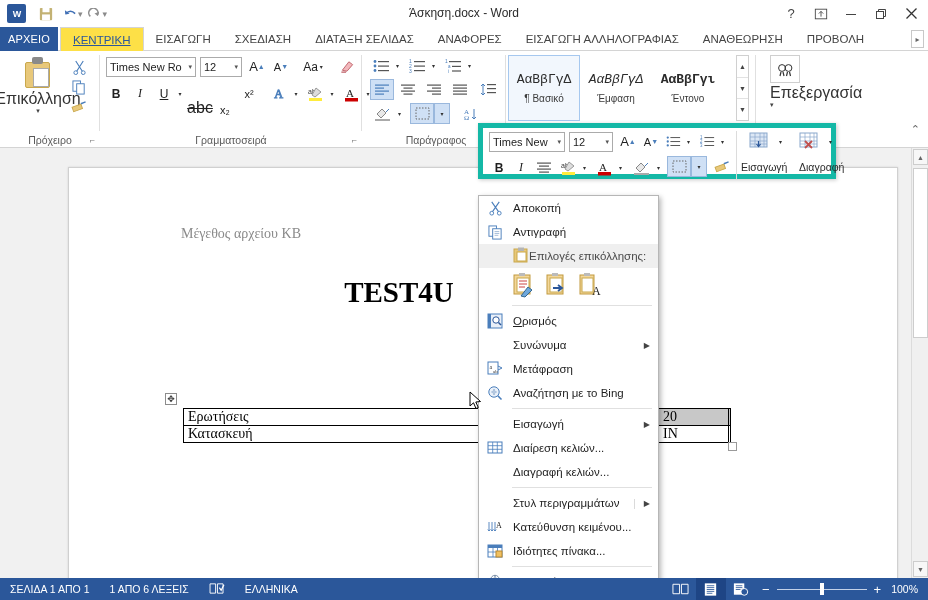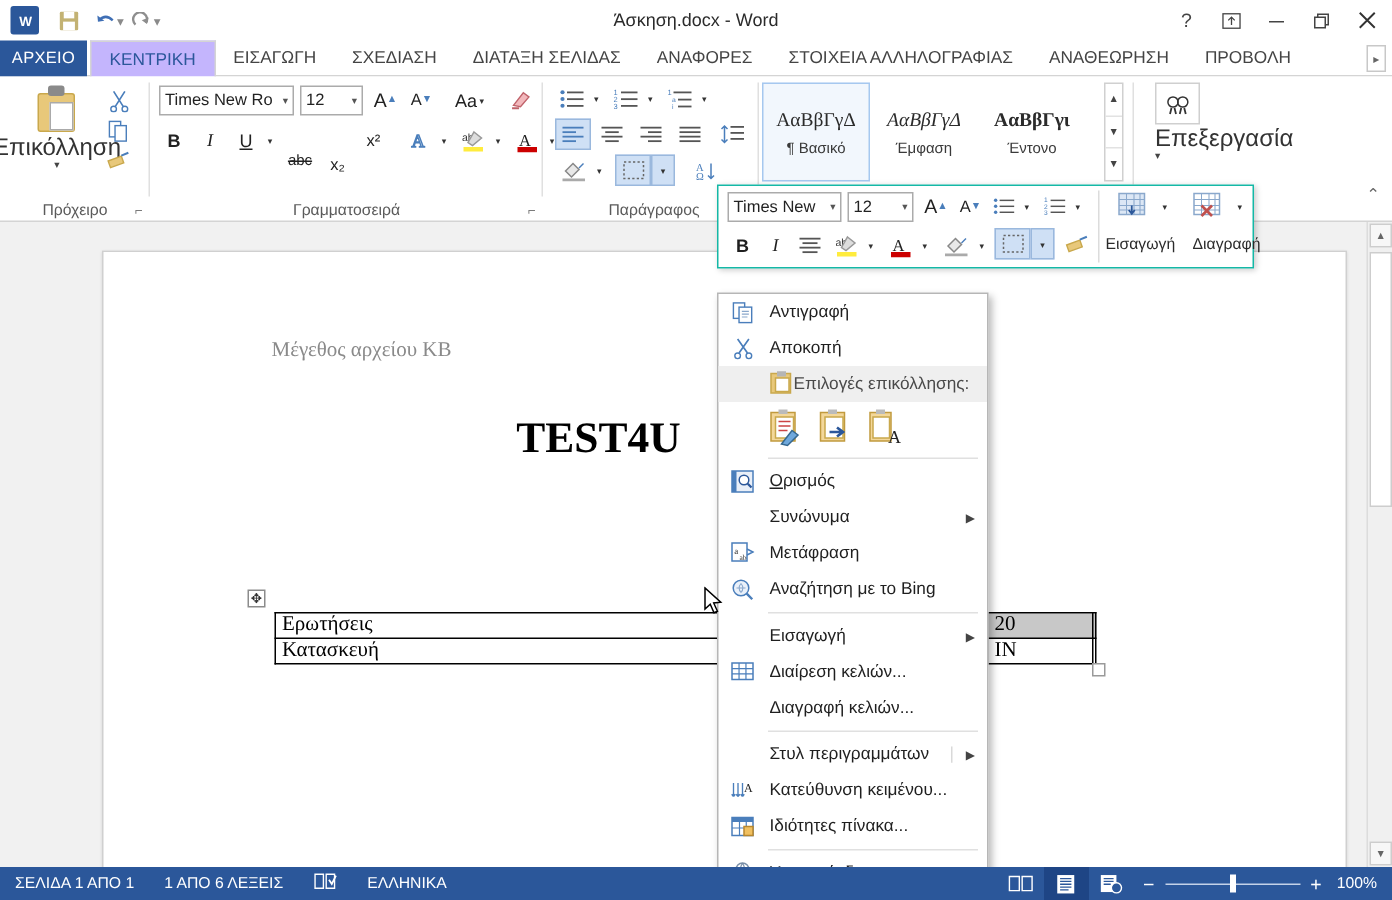--- a/index.html
+++ b/index.html
@@ -51,23 +51,23 @@
     position: absolute; left: 0; top: 0; width: 58px; height: 24px;
     background: #2b579a; color: #ffffff; font-size: 11px;
     display: flex; align-items: center; justify-content: center; letter-spacing: .2px;
   }
   .tabs { position: absolute; left: 60px; top: 0; height: 24px; display: flex; align-items: stretch; }
   .tab {
     padding: 0 12px; height: 24px; display: flex; align-items: center;
     font-size: 11.5px; color: #444; white-space: nowrap;
   }
   .tab.active {
-    color: #2b579a; background: #c4b5fd;
+    color: #2b579a; background: #fde047;
     border: 1px solid #d4d4d4; border-bottom: 1px solid #fff;
-    position: relative; top: 0; height: 25px;
+    position: relative; top: 0; height: 25px; text-decoration: underline;
   }
   .tab-more {
     position: absolute; right: 4px; top: 3px; width: 13px; height: 18px;
     border: 1px solid #c8c8c8; background: #fff; color: #666;
     font-size: 8px; display: flex; align-items: center; justify-content: center;
   }
 
   
   .ribbon {
     position: absolute; top: 51px; left: 0; width: 928px; height: 97px;
@@ -120,21 +120,21 @@
 
   
   .style-gal {
     position: absolute; left: 0; top: 4px; height: 66px; display: flex; align-items: stretch;
   }
   .style-card {
     width: 72px; border: 1px solid transparent; display: flex;
     flex-direction: column; align-items: center; justify-content: center;
   }
   .style-card.sel { border: 1px solid #a6c8ef; background: #f2f7fd; }
-  .style-preview { font-family: Liberation Serif, serif; font-size: 13px; color: #2b2b2b; }
+  .style-preview { font-family: Liberation Mono, monospace; font-size: 13px; color: #2b2b2b; }
   .style-name { font-size: 10px; color: #3a3a3a; margin-top: 6px; }
   .gal-scroll {
     position: absolute; top: 4px; width: 13px; height: 66px;
     display: flex; flex-direction: column; border: 1px solid #d0d0d0; background: #fff;
   }
   .gal-scroll div { flex: 1; display:flex; align-items:center; justify-content:center; font-size:7px; color:#444; border-bottom:1px solid #e2e2e2;}
 
   
   .edit-big {
     position: absolute; left: 6px; top: 4px; width: 64px;
@@ -213,21 +213,21 @@
   .view-btn.active { background: #1e4585; }
   .zoom-wrap { display: flex; align-items: center; padding: 0 6px; }
   .zoom-track { position: relative; width: 90px; height: 12px; margin: 0 7px; }
   .zoom-line { position: absolute; top: 6px; left: 0; width: 90px; height: 1px; background: #c4d2e8; }
   .zoom-knob { position: absolute; left: 43px; top: 0; width: 4px; height: 12px; background: #ffffff; }
   .zoom-pct { padding: 0 10px 0 4px; }
 
   
   .minitb {
     position: absolute; left: 478px; top: 123px; width: 358px; height: 56px;
-    background: #ffffff; border: 1px solid #14b8a6;
+    background: #ffffff; border: 5px solid #14b8a6;
     box-shadow: 1px 1px 4px rgba(0,0,0,.22);
   }
   .mtb-box {
     position: absolute; border: 1px solid #ababab; background: #fff; height: 20px;
     font-size: 11px; color: #222; display: flex; align-items: center; padding-left: 3px;
   }
   .mtb-btn {
     position: absolute; height: 21px; display: flex; align-items: center; justify-content: center;
     font-size: 12px; color: #1f1f1f;
   }
@@ -330,21 +330,21 @@
   </div>
 
   <div class="tabstrip">
     <div class="tab-file">ΑΡΧΕΙΟ</div>
     <div class="tabs">
       <div class="tab active">ΚΕΝΤΡΙΚΗ</div>
       <div class="tab">ΕΙΣΑΓΩΓΗ</div>
       <div class="tab">ΣΧΕΔΙΑΣΗ</div>
       <div class="tab">ΔΙΑΤΑΞΗ ΣΕΛΙΔΑΣ</div>
       <div class="tab">ΑΝΑΦΟΡΕΣ</div>
-      <div class="tab">ΣΤΟΙΧΕΙΑ ΑΛΛΗΛΟΓΡΑΦΙΑΣ</div>
+      <div class="tab">ΕΙΣΑΓΩΓΗ ΑΛΛΗΛΟΓΡΑΦΙΑΣ</div>
       <div class="tab">ΑΝΑΘΕΩΡΗΣΗ</div>
       <div class="tab">ΠΡΟΒΟΛΗ</div>
     </div>
     <div class="tab-more">▸</div>
   </div>
 
   <div class="ribbon">
 
     <div class="grp" style="left:0; width:100px;">
       <div class="paste-big">
@@ -413,21 +413,21 @@
       <div class="ico-btn" style="left:30px; top:32px; width:20px;">
           <i style="font-family:'Liberation Serif',serif;">I</i>
         </div>
       <div class="ico-btn" style="left:54px; top:32px; width:20px;">
           <span style="text-decoration:underline;">U</span>
         </div>
       <div class="ico-btn" style="left:74px; top:32px; width:12px;">
           <span class="caret-sm">▾</span>
         </div>
       <div class="ico-btn" style="left:88px; top:32px; width:24px;">
-          <span style="text-decoration:line-through;font-size:10px;margin-top:28px;">abc</span>
+          <span style="text-decoration:line-through;font-size:16px;margin-top:28px;">abc</span>
         </div>
       <div class="ico-btn" style="left:114px; top:32px; width:22px;">
           <span style="font-size:11px;margin-top:33px;">x₂</span>
         </div>
       <div class="ico-btn" style="left:138px; top:32px; width:22px;">
           <span style="font-size:11px;">x²</span>
         </div>
       <div class="ico-btn" style="left:168px; top:32px; width:22px;">
         <svg width="16" height="15" viewBox="0 0 16 16">
             <text x="3" y="13" font-size="13" fill="none" stroke="#4a7ebb" font-family="serif">A</text>
@@ -770,37 +770,37 @@
     </div>
     <div class="mtb-lbl" style="position:absolute;left:258px;top:33px;">Εισαγωγή</div>
     <div class="mtb-lbl" style="position:absolute;left:316px;top:33px;">Διαγραφή</div>
   </div>
 
   <div class="ctxmenu">
 
     <div class="cm-item">
       <span class="cm-ico">
         <svg width="15" height="15" viewBox="0 0 16 16">
+            <path d="M4 1 L11 11 M12 1 L5 11" stroke="#4a7ebb" stroke-width="1.2" fill="none"></path>
+            <circle cx="4" cy="13" r="2" stroke="#4a7ebb" fill="none"></circle>
+            <circle cx="12" cy="13" r="2" stroke="#4a7ebb" fill="none"></circle>
+          </svg>
+      </span>
+      <span>Αποκοπή</span>
+    </div>
+
+    <div class="cm-item">
+      <span class="cm-ico">
+        <svg width="15" height="15" viewBox="0 0 16 16">
             <rect x="1" y="1" width="8" height="11" stroke="#4a7ebb" fill="#fff"></rect>
             <rect x="5" y="4" width="9" height="11" stroke="#4a7ebb" fill="#fff"></rect>
             <path d="M7 7 H12 M7 9 H12 M7 11 H11" stroke="#8aa8cc" stroke-width=".8"></path>
           </svg>
       </span>
       <span>Αντιγραφή</span>
-    </div>
-
-    <div class="cm-item">
-      <span class="cm-ico">
-        <svg width="15" height="15" viewBox="0 0 16 16">
-            <path d="M4 1 L11 11 M12 1 L5 11" stroke="#4a7ebb" stroke-width="1.2" fill="none"></path>
-            <circle cx="4" cy="13" r="2" stroke="#4a7ebb" fill="none"></circle>
-            <circle cx="12" cy="13" r="2" stroke="#4a7ebb" fill="none"></circle>
-          </svg>
-      </span>
-      <span>Αποκοπή</span>
     </div>
 
     <div class="cm-header">
       <span class="cm-ico">
         <svg width="16" height="16" viewBox="0 0 16 16">
             <rect x="1" y="2" width="13" height="13" fill="#e8c87a" stroke="#c9a84c"></rect>
             <rect x="5" y="0.5" width="6" height="3.5" fill="#b5b5b5"></rect>
             <rect x="4" y="5" width="9" height="9" fill="#fff" stroke="#c9a84c"></rect>
           </svg>
       </span>

